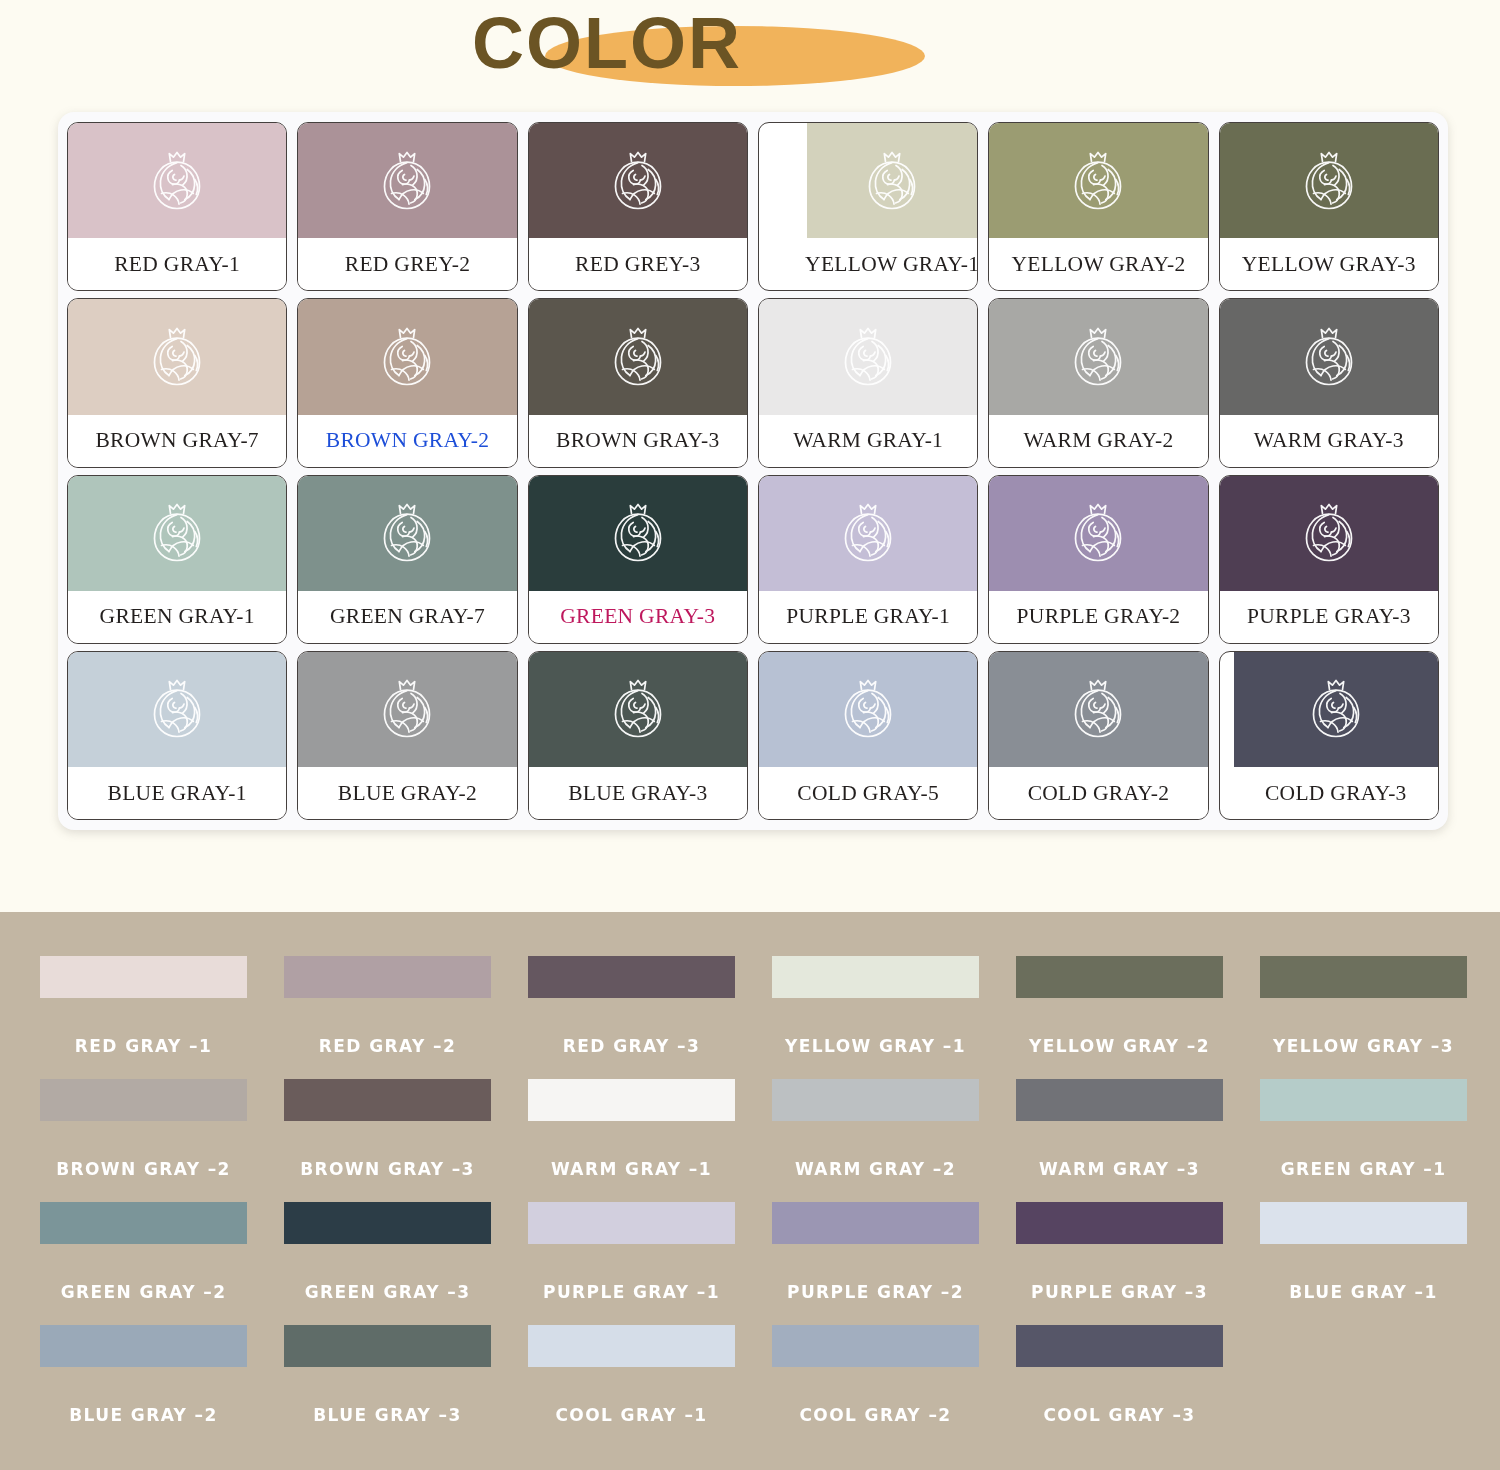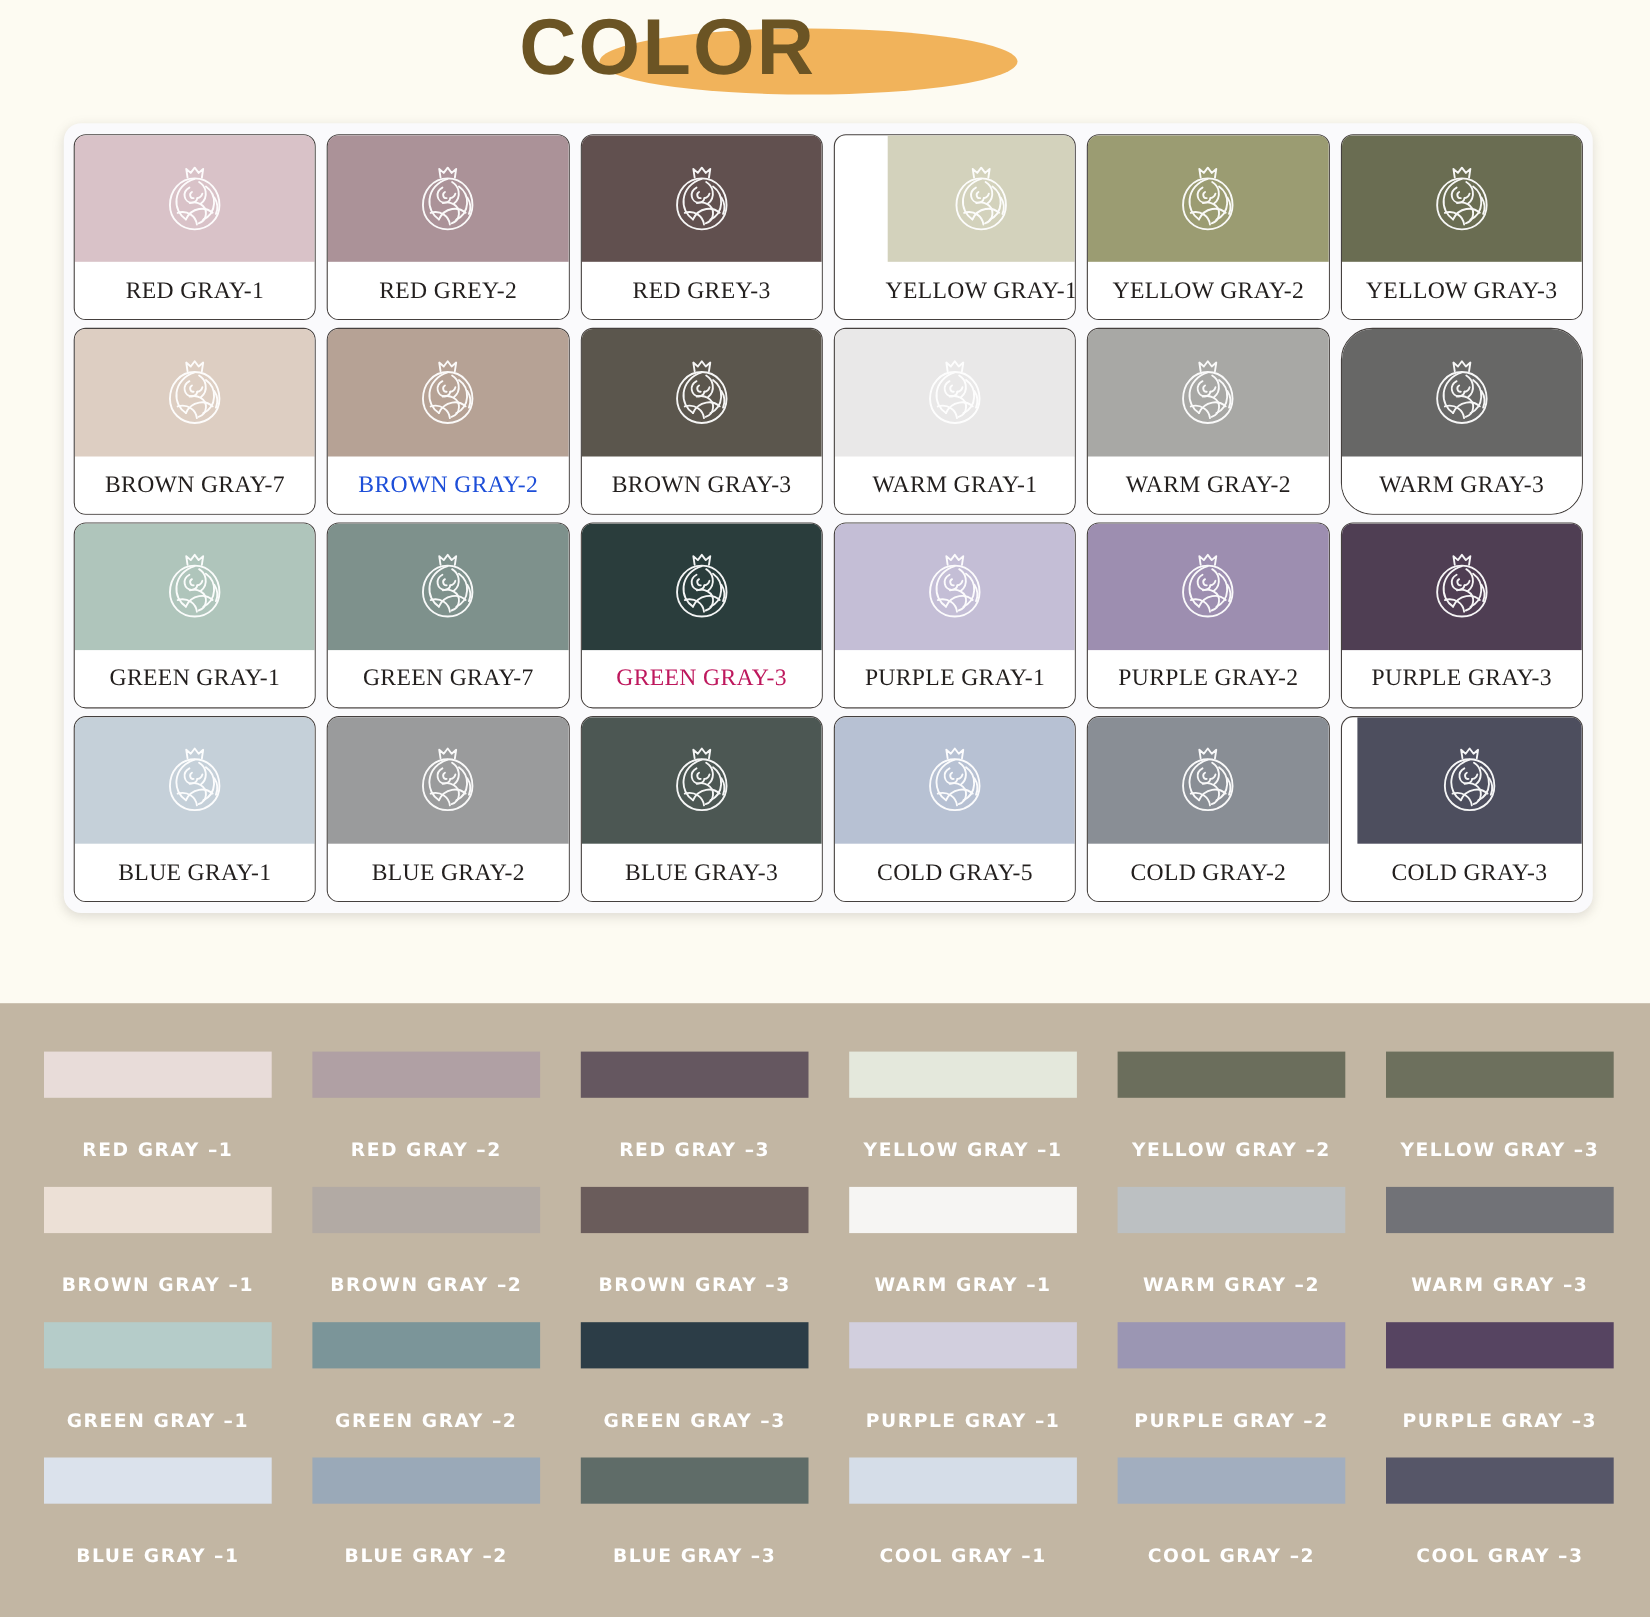--- a/index.html
+++ b/index.html
@@ -365,21 +365,21 @@
               <path d="M34.4 37.3 C37.9 34.6 39.6 30.2 38.9 25.9 C38.3 22.3 36.1 19.2 33 17.4"></path>
               <path d="M39.2 21.5 C44.2 25.1 47 31 46.6 37.1 C46.2 43.4 42.4 48.9 36.8 51.6"></path>
               <path d="M21 51.5 C23.2 46.5 27.7 42.9 33 42 C37.4 41.2 42 42.5 45.3 45.4"></path>
               <path d="M13.5 45.5 C17.5 44.2 22 44.8 25.5 47.1 C28.6 49.2 30.6 52.5 31 56.1"></path>
               <path d="M46.8 31.5 C49.7 35.9 50.3 41.6 48.3 46.5"></path>
             </svg>
           </span>
         </div>
         <div class="swatch-label" style="background: rgb(255, 255, 255); color: rgb(35, 31, 30);">WARM GRAY-2</div>
       </div>
-      <div class="swatch-card" style="border-color: rgb(69, 64, 62); border-radius: 29px;">
+      <div class="swatch-card" style="border-color: rgb(69, 64, 62);">
         <div class="swatch-color" style="background: rgb(103, 103, 102);">
           <span>
             <svg class="swatch-logo" viewBox="0 0 58 66" fill="none" stroke="#ffffff" stroke-width="1.7" stroke-linecap="round" stroke-linejoin="round">
               <path d="M22.5 13.5 L21.3 5.6 L25.4 9.2 L29 4.4 L32.6 9.2 L36.7 5.6 L35.5 13.6"></path>
               <path d="M29 14.2 C42.5 14.2 51.5 25.5 51.5 38.5 C51.5 51 41.5 60.5 29 60.5 C16.5 60.5 6.5 51 6.5 38.5 C6.5 25.5 15.5 14.2 29 14.2 Z"></path>
               <path d="M29 14.6 C19.5 17.5 13.5 24.5 12.5 33 C11.6 40.8 15.2 47.8 21 51.5"></path>
               <path d="M24.2 22.5 C21 24.2 19.3 27.4 19.9 30.7 C20.5 33.9 23.2 36.2 26.2 36.2 C28.8 36.2 30.9 34.5 31.4 32.1"></path>
               <path d="M26.5 26.5 C25.2 27.2 24.6 28.7 25 30.1 C25.4 31.4 26.7 32.3 28 32.1"></path>
               <path d="M31.4 32.1 C33.6 31.8 35.4 30.2 36 28"></path>
               <path d="M24.5 36.6 C27.8 35.6 31.4 35.9 34.3 37.6 C37.6 39.5 39.5 43 39.2 46.7 C38.9 50.6 36.2 53.9 32.5 55"></path>
@@ -668,24 +668,20 @@
       </div>
       <div class="bar-cell">
         <div class="bar-chip" style="background: rgb(107, 110, 92);"></div>
         <div class="bar-label" style="color: rgb(255, 255, 255);">YELLOW GRAY –2</div>
       </div>
       <div class="bar-cell">
         <div class="bar-chip" style="background: rgb(109, 112, 93);"></div>
         <div class="bar-label" style="color: rgb(255, 255, 255);">YELLOW GRAY –3</div>
       </div>
       <div class="bar-cell">
-        <div class="bar-chip" style="background: rgb(236, 224, 214);"></div>
-        <div class="bar-label" style="color: rgb(255, 255, 255);">BROWN GRAY –1</div>
-      </div>
-      <div class="bar-cell">
         <div class="bar-chip" style="background: rgb(178, 170, 164);"></div>
         <div class="bar-label" style="color: rgb(255, 255, 255);">BROWN GRAY –2</div>
       </div>
       <div class="bar-cell">
         <div class="bar-chip" style="background: rgb(106, 92, 91);"></div>
         <div class="bar-label" style="color: rgb(255, 255, 255);">BROWN GRAY –3</div>
       </div>
       <div class="bar-cell">
         <div class="bar-chip" style="background: rgb(246, 245, 243);"></div>
         <div class="bar-label" style="color: rgb(255, 255, 255);">WARM GRAY –1</div>

